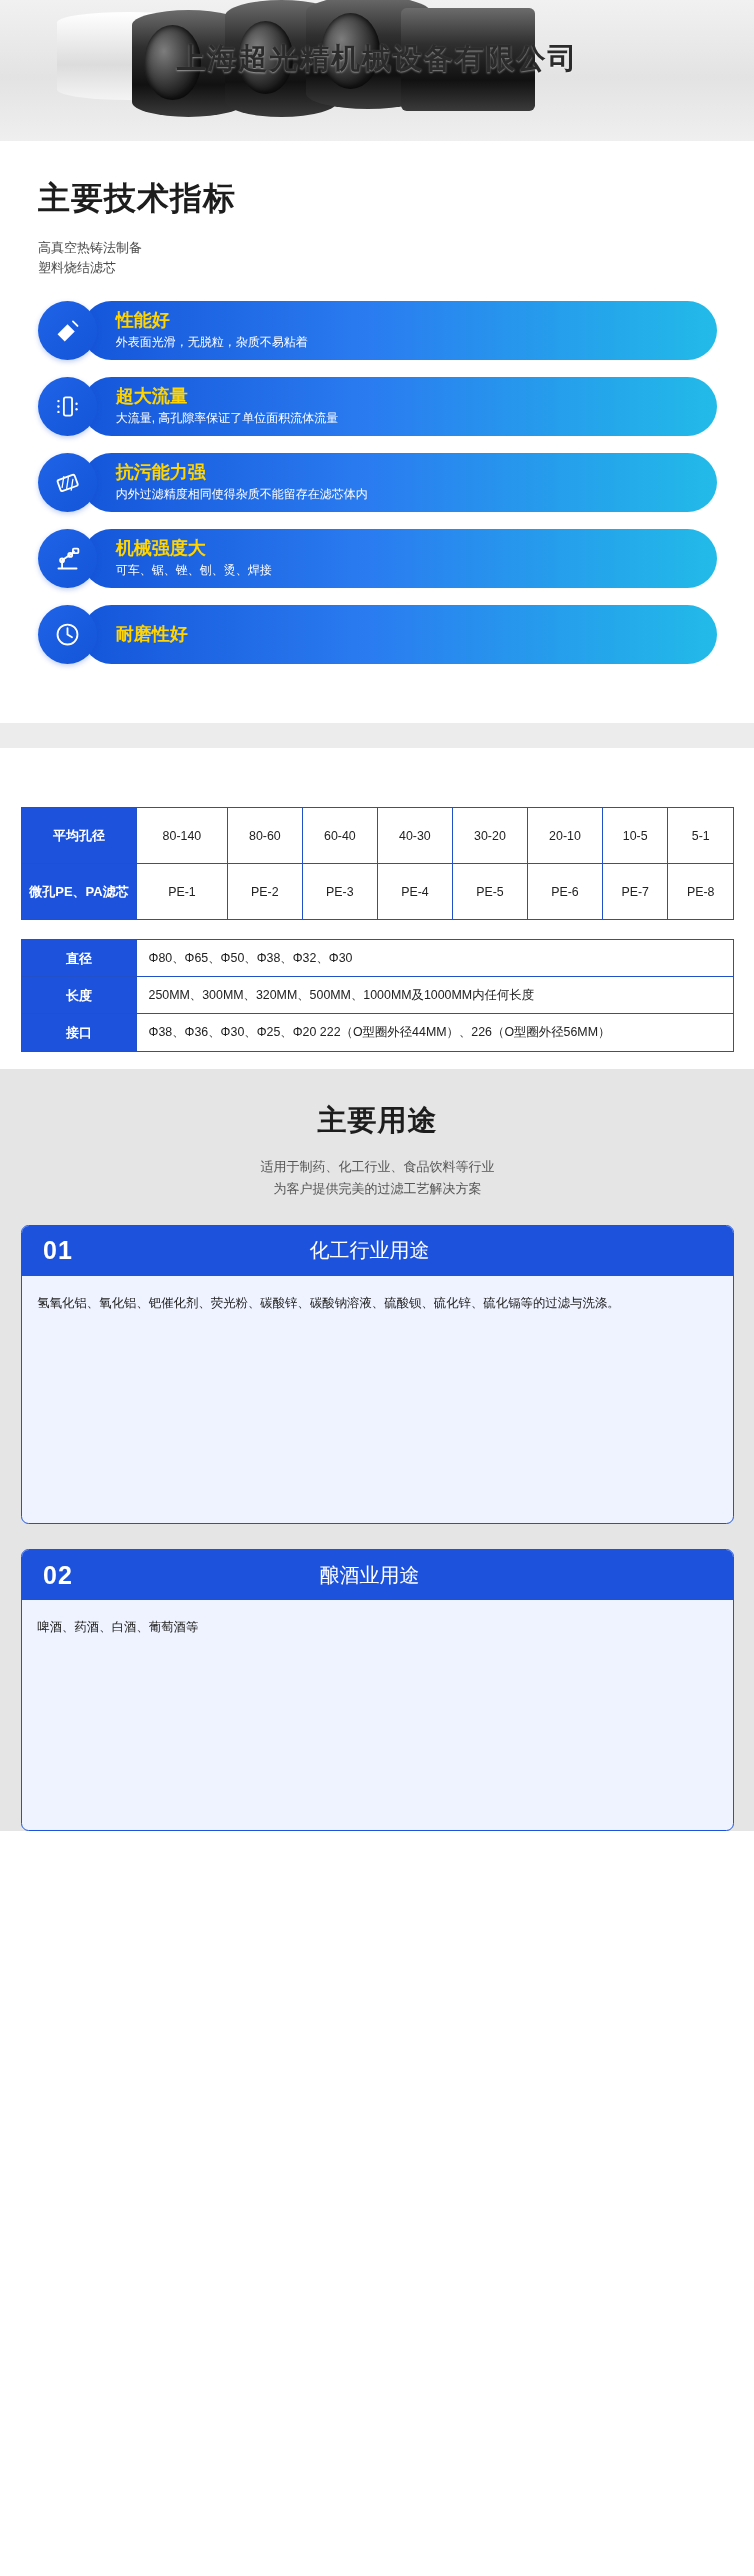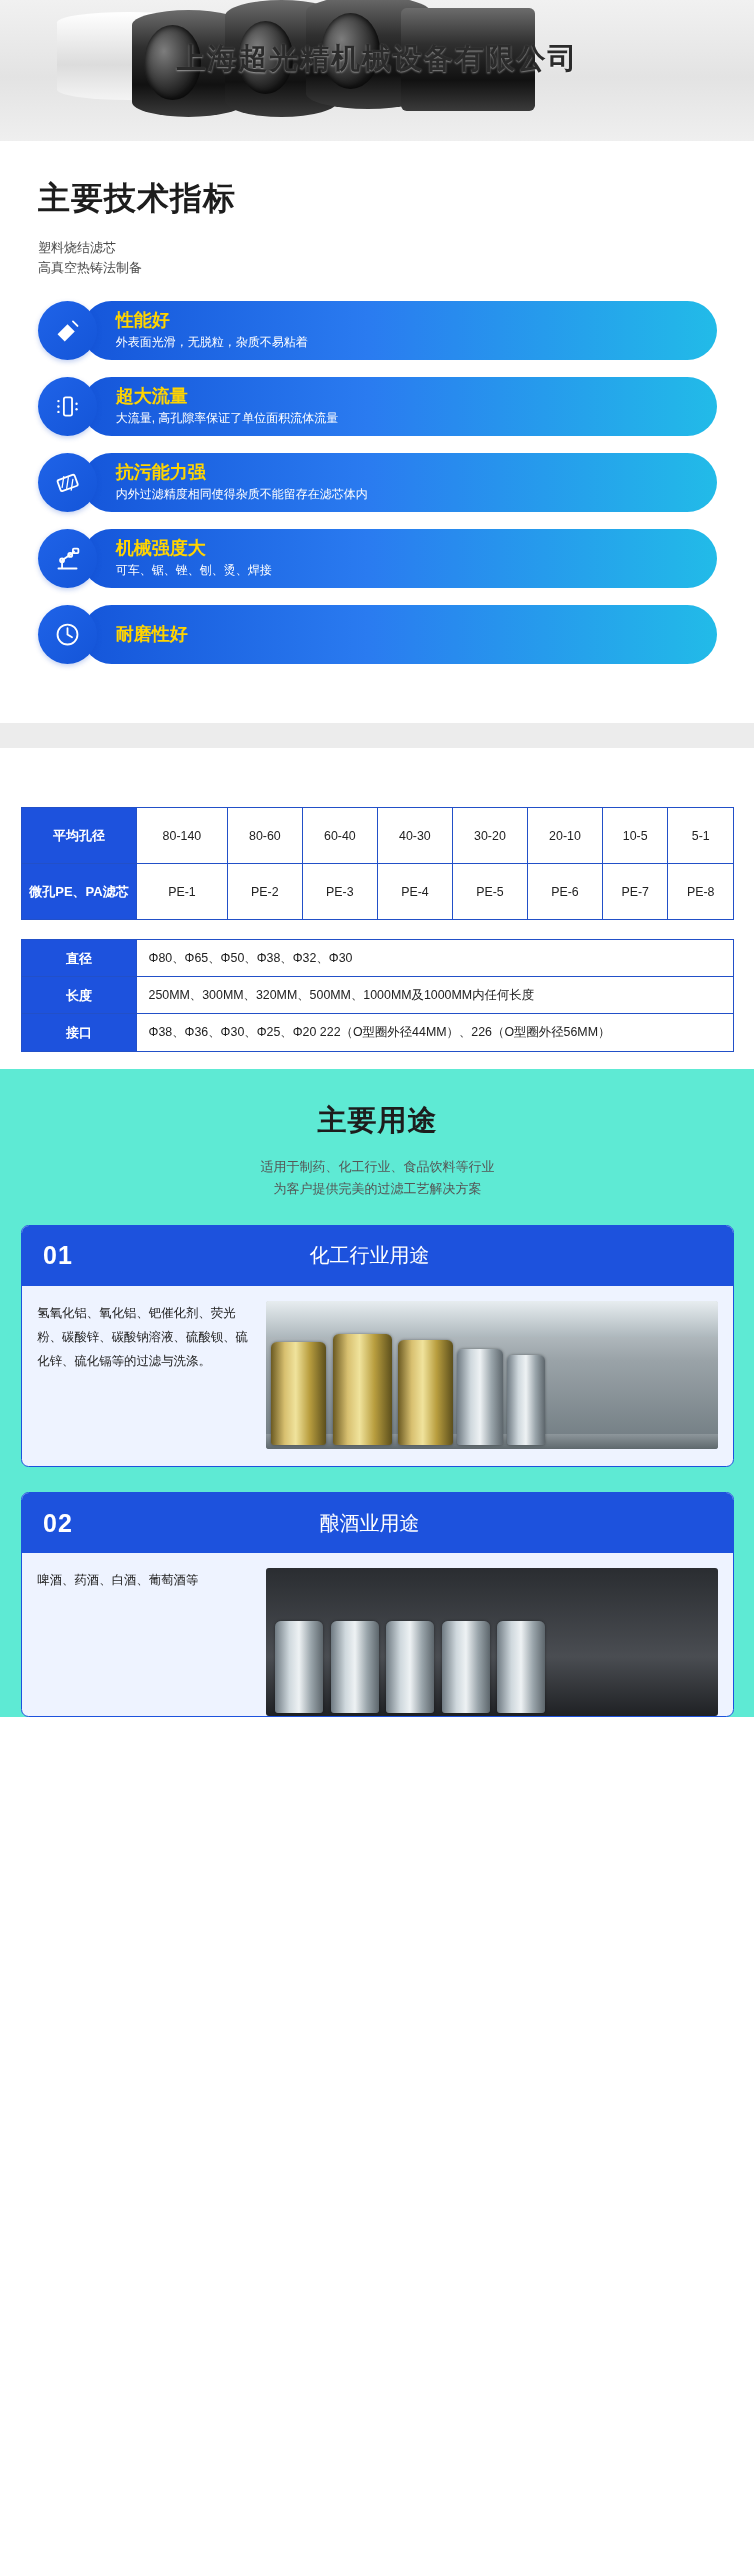--- a/index.html
+++ b/index.html
@@ -141,56 +141,56 @@
   .t2 td.head {
     background: #1d52dd;
     color: #fff;
     font-weight: bold;
     width: 115px;
     text-align: center;
     font-size: 13px;
   }
 
   
-  .sec-use { background: #5eead4; padding: 32px 0 0 0; }
+  .sec-use { background: #e5e5e5; padding: 32px 0 0 0; }
   .use-sub {
     text-align: center;
     margin-top: 15.3px;
     font-size: 13px;
     line-height: 22px;
     color: #555;
   }
   .card {
     margin: 25px 21px 0 21px;
     border: 1.9px solid #1d52dd;
     border-radius: 7.6px;
     overflow: hidden;
     background: #eef3ff;
   }
   .card-head {
     background: #1d52dd;
     color: #fff;
-    height: 60px;
+    height: 50px;
     display: flex;
     align-items: center;
     padding: 0 21px;
   }
   .card-num {
     font-size: 25px;
     font-weight: bold;
     letter-spacing: 1px;
   }
   .card-title {
     flex: 1;
     text-align: center;
     font-size: 20px;
     font-weight: normal;
     margin-right: 46px;
   }
-  .card-body { display: flex; padding: 15.3px 15.3px 17px 15.3px; }
+  .card-body { display: flex; padding: 15.3px 15.3px 17px 15.3px; flex-direction: column; }
   .card-text {
     flex: 0 0 215px;
     font-size: 12.4px;
     line-height: 24px;
     color: #222;
   }
   .card-photo {
     flex: 1;
     margin-left: 13.4px;
     height: 148px;
@@ -238,22 +238,22 @@
         <div class="bore" style="left:15.3px; top:17px; width:59px; height:76px;"></div>
       </div>
       <div class="pipe" style="left:401px; top:7.6px; width:134px; height:103px; border-radius:5.7px;"></div>
     </div>
     <div class="hero-company">上海超光精机械设备有限公司</div>
   </div>
 
   <div class="sec-tech">
     <div class="h1">主要技术指标</div>
     <div class="sub-lines">
+      <div>高真空热铸法制备</div>
       <div>塑料烧结滤芯</div>
-      <div>高真空热铸法制备</div>
     </div>
 
     <div class="feat-list">
 
       <div class="feat">
         <div class="feat-icon">
           <svg viewBox="0 0 32 32" fill="none" stroke="#fff" stroke-width="2">
             <path d="M5 20 L16 9 L24 17 L13 28 Z" fill="#fff" stroke="none"></path>
             <path d="M22 6 L27 11" stroke="#fff" stroke-linecap="round"></path>
           </svg>

